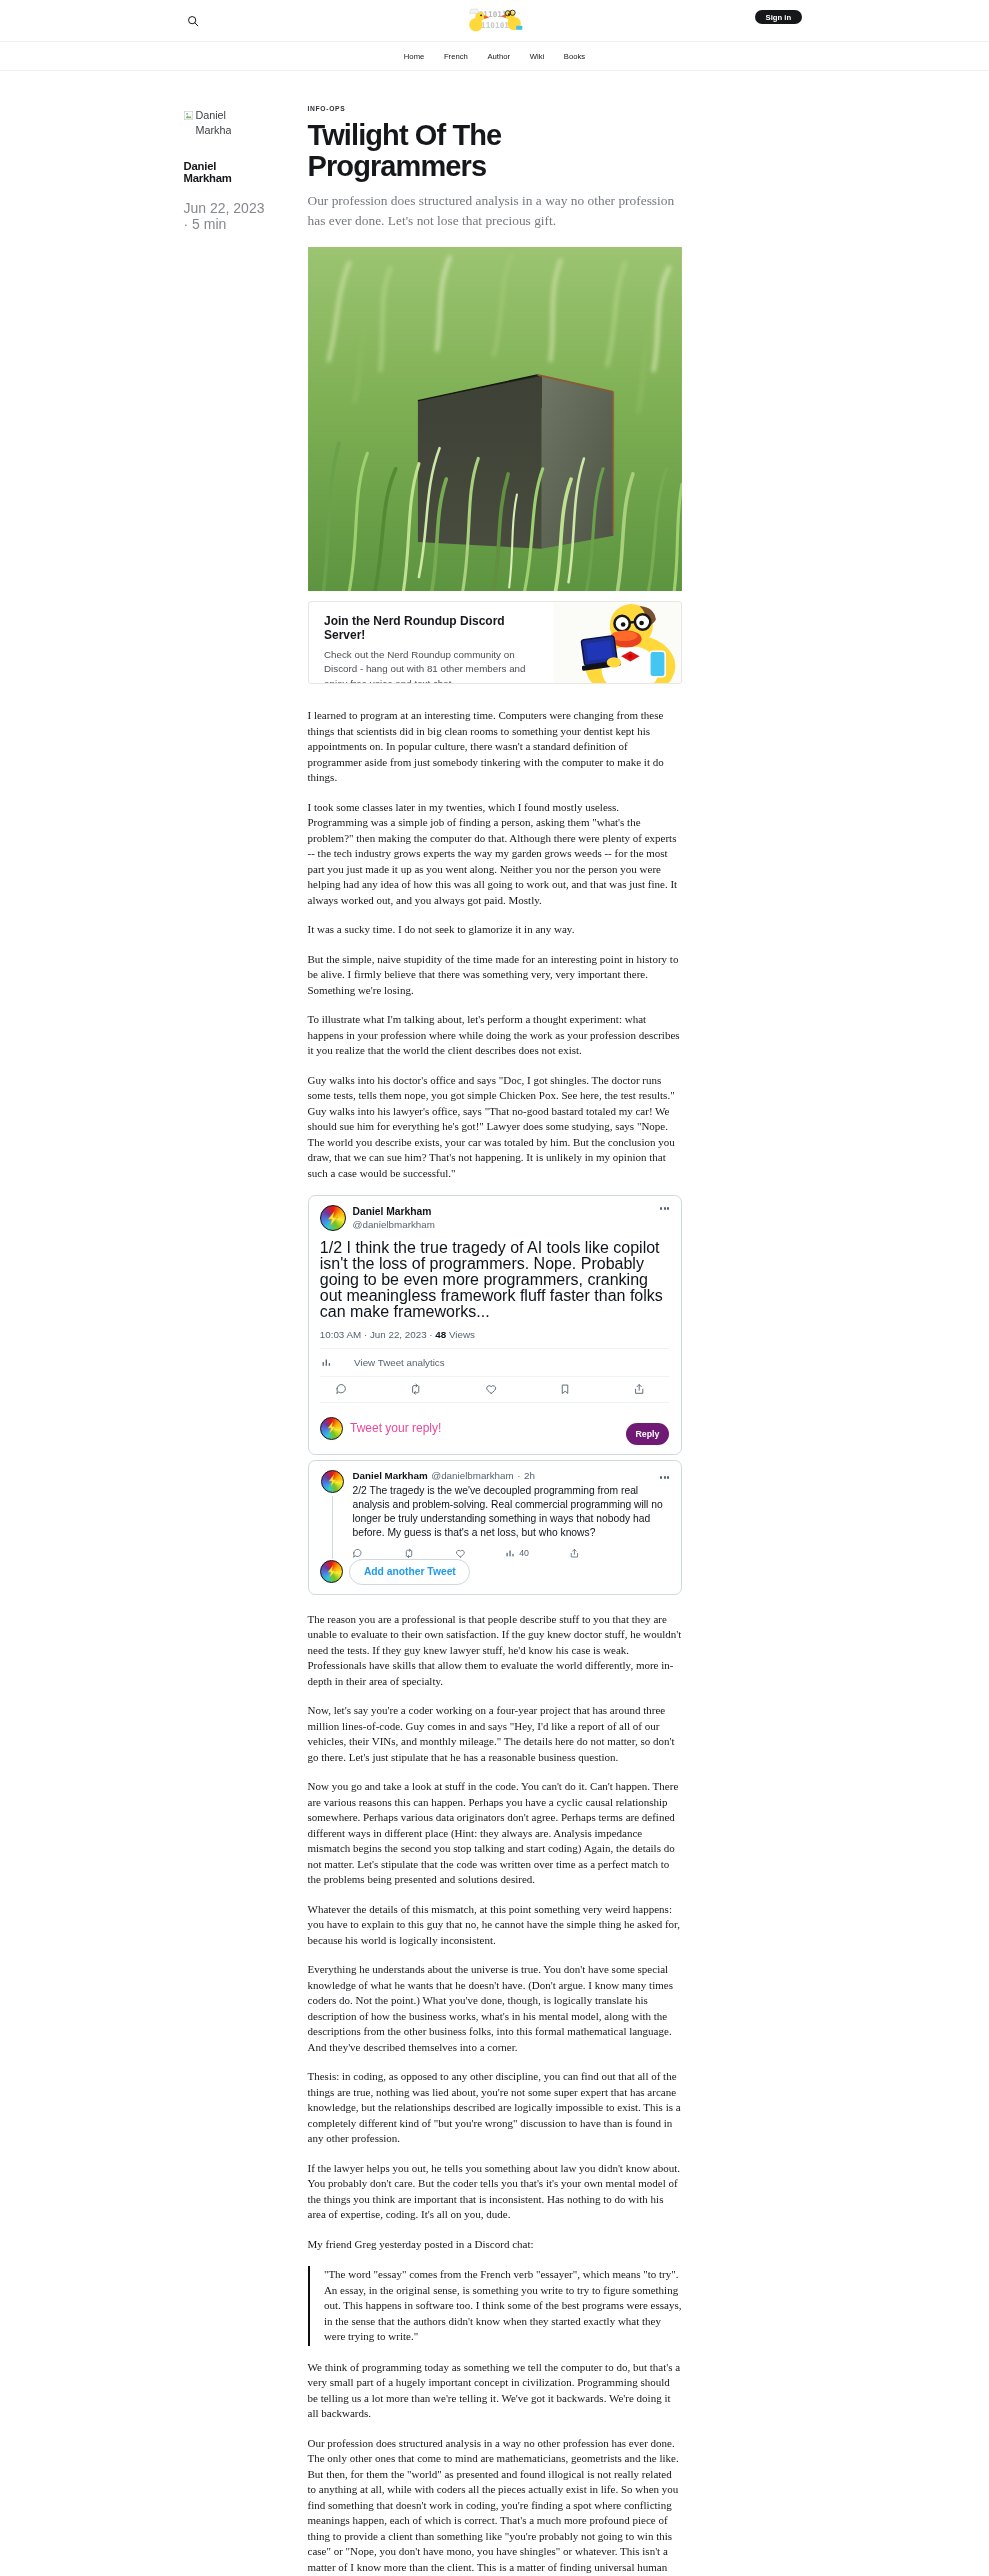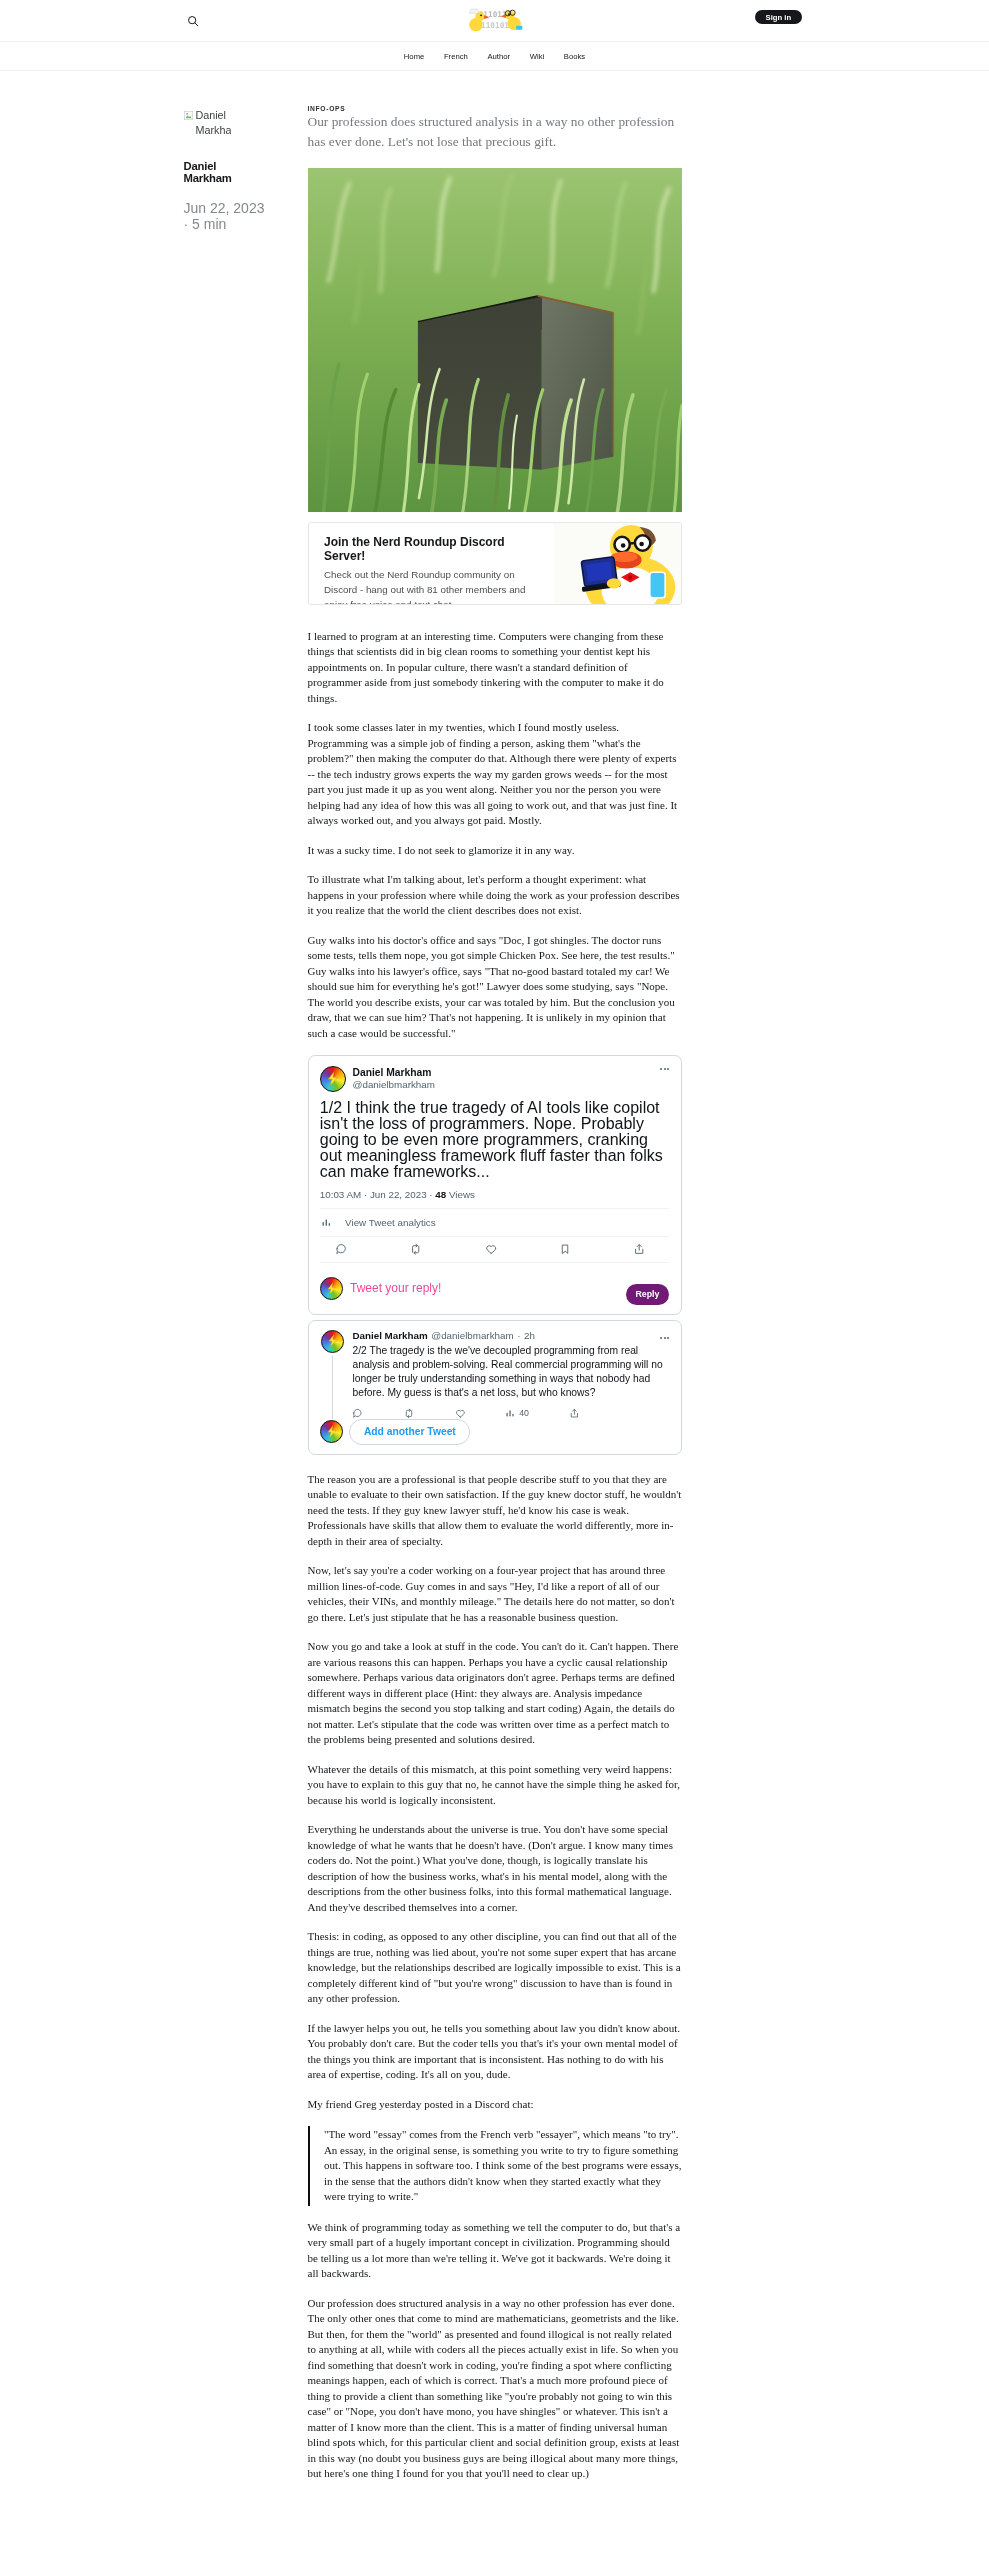--- a/index.html
+++ b/index.html
@@ -53,21 +53,21 @@
               border:1.5px solid #101010; display:flex; align-items:center; justify-content:center; }
   .t-avatar.sm { width:23px; height:23px; }
   .tw-names { line-height:1.3; }
   .tw-name { font-weight:700; font-size:10.3px; color:#0f1419; }
   .tw-handle { font-size:9.8px; color:#536471; }
   .tw-more { margin-left:auto; display:flex; gap:1.5px; padding-top:2.1px; }
   .tw-more i { width:2.1px; height:2.1px; border-radius:50%; background:#536471; }
   .tw-text { font-size:16px; line-height:16px; color:#0f1419; margin-top:8.2px; }
   .tw-stamp { font-size:9.8px; color:#536471; margin-top:9.3px; padding-bottom:8.2px; border-bottom:0.5px solid #eff3f4; }
   .tw-stamp b { color:#0f1419; }
-  .tw-analytics { display:flex; align-items:center; gap:14px; padding:7.7px 1px; border-bottom:0.5px solid #eff3f4; color:#536471; font-size:9.8px; }
+  .tw-analytics { display:flex; align-items:center; gap:23px; padding:7.7px 1px; border-bottom:0.5px solid #eff3f4; color:#536471; font-size:9.8px; }
   .tw-actions { display:flex; justify-content:space-between; align-items:center; padding:6.7px 24px 6.7px 15.5px; border-bottom:0.5px solid #eff3f4; }
   .tw-reply { display:flex; align-items:center; gap:7.2px; padding-top:8.2px; }
   .tw-reply-ph { color:#ec4899; font-size:12px; }
   .tw-reply-btn { margin-left:auto; background:#701a75; color:#fff; font-weight:700; font-size:8.8px; border:none; border-radius:11.3px; padding:5.7px 9.8px;margin-top:12px; }
 
   .tweet-card.small { margin-top:5.2px; padding:8.2px 11.3px 9.3px; }
   .tw2-row { display:flex; gap:6.7px; }
   .tw2-avcol { display:flex; flex-direction:column; align-items:center; flex:none; width:26px; }
   .tw2-avcol .line { width:1px; flex:1; background:#cfd9de; margin-top:3.1px; }
   .tw2-main { flex:1; }
@@ -138,20 +138,21 @@
     </div>
     <div class="rail-name">Daniel Markham</div>
     <div class="rail-meta">
       <span>Jun 22, 2023</span>
       <span> · </span>
       <span>5 min</span>
     </div>
   </aside>
 
   <div class="post-tag">INFO-OPS</div>
+  <h1 class="post-title">Twilight Of The Programmers</h1>
   <p class="post-subtitle">Our profession does structured analysis in a way no other profession has ever done. Let's not lose that precious gift.</p>
 
   <figure class="hero" style="margin:15.5px 0 0">
     <svg width="374" height="344" viewBox="0 0 725 667">
       <defs>
         <linearGradient id="grassbg" x1="0" y1="0" x2="0" y2="1">
           <stop offset="0" stop-color="#9cc472"></stop>
             <stop offset=".45" stop-color="#7fb054"></stop>
             <stop offset="1" stop-color="#5d9440"></stop>
         </linearGradient>
@@ -248,20 +249,21 @@
         </g>
         <ellipse cx="118" cy="118" rx="14" ry="10" fill="#ffd93b"></ellipse>
       </svg>
     </div>
   </section>
 
   <div class="post-body">
     <p>I learned to program at an interesting time. Computers were changing from these things that scientists did in big clean rooms to something your dentist kept his appointments on. In popular culture, there wasn't a standard definition of programmer aside from just somebody tinkering with the computer to make it do things.</p>
     <p>I took some classes later in my twenties, which I found mostly useless. Programming was a simple job of finding a person, asking them "what's the problem?" then making the computer do that. Although there were plenty of experts -- the tech industry grows experts the way my garden grows weeds -- for the most part you just made it up as you went along. Neither you nor the person you were helping had any idea of how this was all going to work out, and that was just fine. It always worked out, and you always got paid. Mostly.</p>
     <p>It was a sucky time. I do not seek to glamorize it in any way.</p>
+    <p>But the simple, naive stupidity of the time made for an interesting point in history to be alive. I firmly believe that there was something very, very important there. Something we're losing.</p>
     <p>To illustrate what I'm talking about, let's perform a thought experiment: what happens in your profession where while doing the work as your profession describes it you realize that the world the client describes does not exist.</p>
     <p>Guy walks into his doctor's office and says "Doc, I got shingles. The doctor runs some tests, tells them nope, you got simple Chicken Pox. See here, the test results." Guy walks into his lawyer's office, says "That no-good bastard totaled my car! We should sue him for everything he's got!" Lawyer does some studying, says "Nope. The world you describe exists, your car was totaled by him. But the conclusion you draw, that we can sue him? That's not happening. It is unlikely in my opinion that such a case would be successful."</p>
 
     <div class="tweet-stack">
       <article class="tweet-card">
         <div class="tw-head">
           <span class="t-avatar">
             <svg width="13.4" height="15.5" viewBox="0 0 26 30">
               <polygon points="16,1 4,16 11,16 8,29 23,12 14,12" fill="#ffe13a" stroke="#b99400" stroke-width="1"></polygon>
             </svg>

